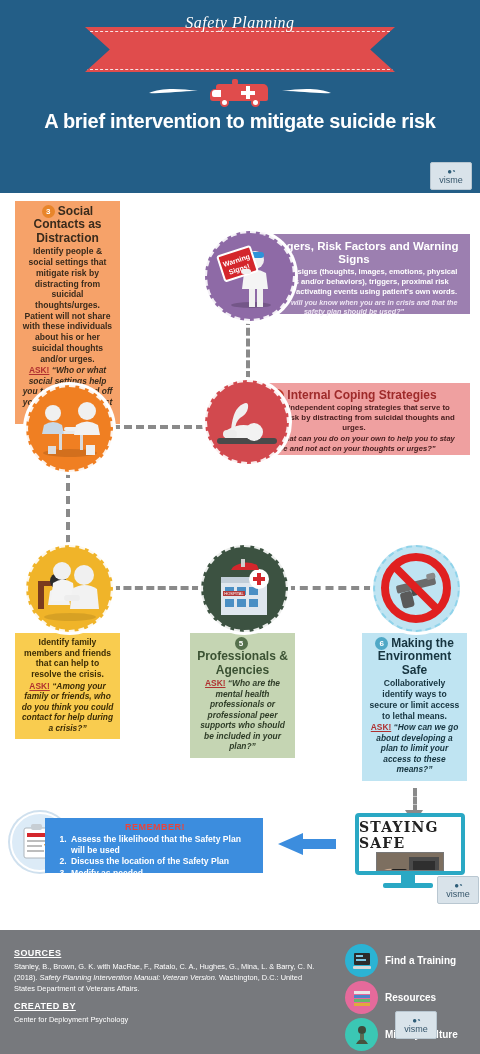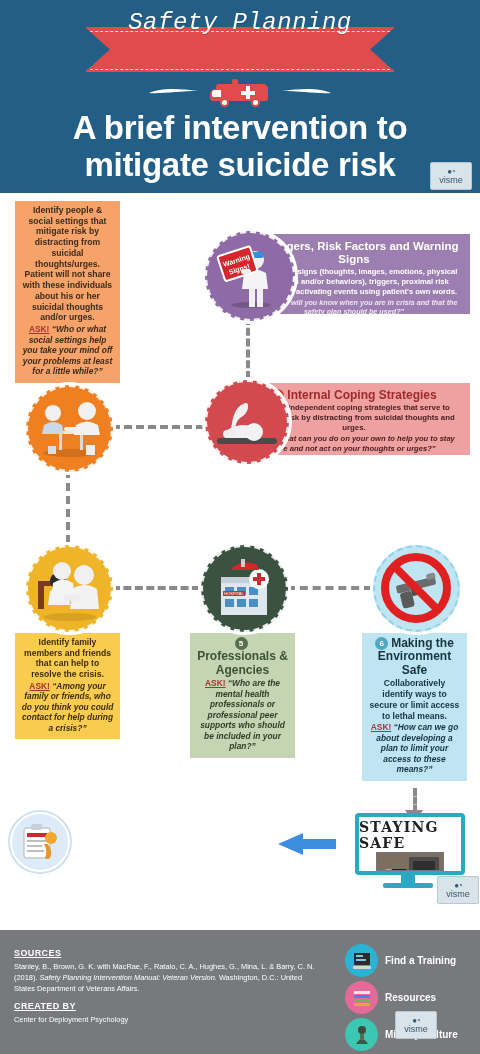--- a/index.html
+++ b/index.html
@@ -6,35 +6,35 @@
   body{width:480px;height:1054px;font-family:"Liberation Sans",sans-serif;position:relative;overflow:hidden;}
   .page{position:relative;width:480px;height:1054px;background:#ffffff;}
 
   
   .header{position:absolute;left:0;top:0;width:480px;height:193px;background:#235E87;}
   .ribbon{position:absolute;left:85px;top:27px;width:310px;height:45px;background:#E04C4C;
      clip-path:polygon(0 0,100% 0,92% 50%,100% 100%,0 100%,8% 50%);}
   .ribbon-inner{position:absolute;left:0;top:4px;width:100%;height:37px;
      border-top:1px dashed rgba(255,255,255,.85);border-bottom:1px dashed rgba(255,255,255,.85);}
   .ribbon-text{position:absolute;left:0;top:0;width:100%;height:45px;display:flex;align-items:center;
-     justify-content:center;color:#fff;font-family:Liberation Mono, monospace;font-style:italic;
-     font-size:24px;letter-spacing:.5px;text-shadow:0 1px 1px rgba(0,0,0,.18);}
+     justify-content:center;color:#fff;font-family:Liberation Serif, serif;font-style:italic;
+     font-size:16px;letter-spacing:.5px;text-shadow:0 1px 1px rgba(0,0,0,.18);}
   .amb-wrap{position:absolute;left:0;top:74px;width:480px;height:36px;display:flex;align-items:center;justify-content:center;gap:10px;}
   .swoosh{width:52px;height:10px;}
   .ambulance{position:relative;width:60px;height:32px;}
   .amb-body{position:absolute;left:6px;top:8px;width:52px;height:17px;background:#E04C4C;border-radius:3px 5px 2px 2px;}
   .amb-nose{position:absolute;left:0px;top:13px;width:12px;height:12px;background:#E04C4C;border-radius:5px 0 0 3px;}
   .amb-win{position:absolute;left:2px;top:14px;width:9px;height:7px;background:#fff;border-radius:3px 0 0 2px;}
   .amb-cross-v{position:absolute;left:36px;top:10px;width:4px;height:13px;background:#fff;}
   .amb-cross-h{position:absolute;left:31px;top:14.5px;width:14px;height:4px;background:#fff;}
   .amb-light{position:absolute;left:22px;top:3px;width:6px;height:6px;background:#E04C4C;border-radius:2px;}
   .amb-w1,.amb-w2{position:absolute;top:22px;width:9px;height:9px;background:#fff;border:2px solid #E04C4C;border-radius:50%;box-sizing:border-box;}
   .amb-w1{left:10px;} .amb-w2{left:41px;}
   .headline{position:absolute;left:20px;top:110px;width:440px;text-align:center;color:#ffffff;
-     font-size:33px;font-weight:bold;line-height:1.12;letter-spacing:-.3px;}
+     font-size:20px;font-weight:bold;line-height:1.12;letter-spacing:-.3px;}
   .visme-badge{position:absolute;width:40px;height:26px;background:#d9e3ea;border:1px solid #b9c7d1;
      border-radius:2px;display:flex;flex-direction:column;align-items:center;justify-content:center;
      font-size:9px;color:#36566b;line-height:1;}
   .visme-badge .vb-dot{font-size:8px;letter-spacing:-1px;color:#2e5d78;}
   .visme-h{right:8px;top:162px;}
 
   
   .body-area{position:absolute;left:0;top:193px;width:480px;height:737px;background:#ffffff;}
 
   
@@ -155,20 +155,23 @@
 
     <div class="dash-v" style="left:246px;top:124px;height:62px;"></div>
     <div class="dash-h" style="left:112px;top:232px;width:92px;"></div>
     <div class="dash-v" style="left:66px;top:277px;height:73px;"></div>
     <div class="dash-h" style="left:112px;top:393px;width:88px;"></div>
     <div class="dash-h" style="left:287px;top:393px;width:85px;"></div>
     <div class="dash-v" style="left:413px;top:595px;height:25px;"></div>
     <div class="arrow-down" style="left:405px;top:617px;"></div>
 
     <div class="col-card c3">
+      <div class="card-title">
+        <span class="card-num" style="background:#E8852A">3</span><span>Social Contacts as Distraction</span>
+      </div>
       <div class="card-body">Identify people &amp; social settings that mitigate risk by distracting from suicidal thoughts/urges. Patient will not share with these individuals about his or her suicidal thoughts and/or urges.</div>
       <div class="ask"><b>ASK!</b> <span>“Who or what social settings help you take your mind off your problems at least for a little while?”</span></div>
     </div>
 
     <div class="circ k3">
       <svg width="83" height="83" viewBox="0 0 83 83">
         <ellipse cx="42" cy="66" rx="27" ry="4" fill="rgba(0,0,0,.12)"></ellipse>
         <rect x="28" y="44" width="30" height="3" rx="1.5" fill="#e9e9e9"></rect>
         <rect x="31" y="47" width="3" height="16" fill="#dadada"></rect>
         <rect x="52" y="47" width="3" height="16" fill="#dadada"></rect>
@@ -299,20 +302,28 @@
         <rect x="13" y="4" width="11" height="6" rx="2" fill="#c7ced4"></rect>
         <rect x="9" y="13" width="20" height="4" fill="#D4262C"></rect>
         <rect x="9" y="20" width="19" height="2" fill="#bdbdbd"></rect>
         <rect x="9" y="25" width="15" height="2" fill="#bdbdbd"></rect>
         <rect x="9" y="30" width="17" height="2" fill="#bdbdbd"></rect>
         <circle cx="33" cy="18" r="6" fill="#F0A830"></circle>
         <path d="M30 24 q5 8 2 14 q-2 2 -5 0 q3 -7 -1 -14 z" fill="#E8952A"></path>
       </svg>
     </div>
 
+    <div class="remember">
+      <div class="remember-title">REMEMBER!</div>
+      <ol>
+        <li>Assess the likelihood that the Safety Plan will be used</li>
+        <li>Discuss the location of the Safety Plan</li>
+        <li>Modify as needed</li>
+      </ol>
+    </div>
 
     <svg class="arrow-left" viewBox="0 0 58 22">
       <path d="M58 6 h-33 v-6 l-25 11 l25 11 v-6 h33 z" fill="#3C8DDE"></path>
     </svg>
 
     <div class="monitor">
       <div class="mon-screen">
         <div class="mon-title">STAYING  SAFE</div>
         <div class="mon-pic">
           <svg width="66" height="36" viewBox="0 0 66 36">

